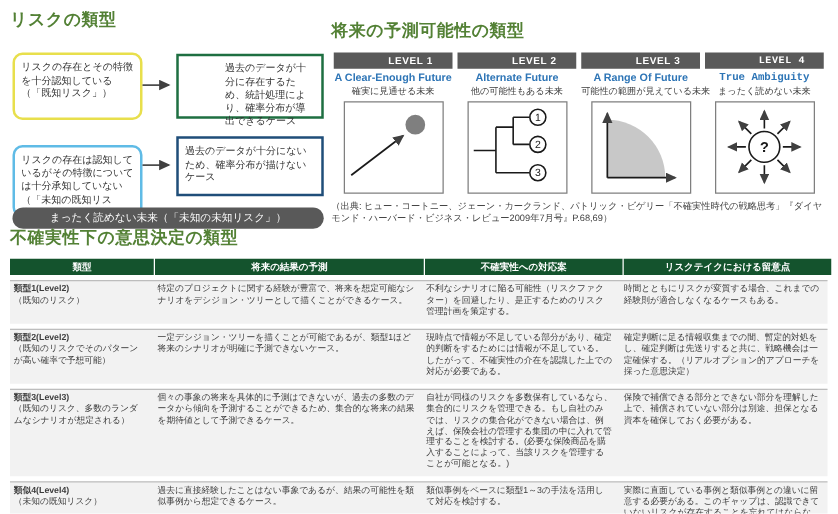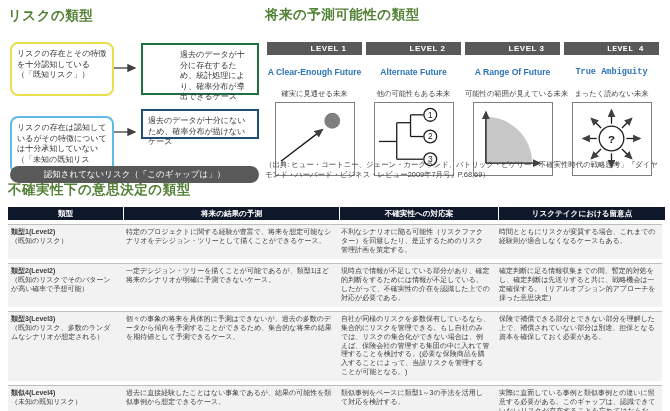--- a/index.html
+++ b/index.html
@@ -14,28 +14,28 @@
   .rbox.green{border:2px solid #1E6F41;}
   .rbox.lblue{border:2px solid #5FBBE6;border-radius:8px;margin-top:12px;}
   .rbox.navy{border:2px solid #1F4E79;}
   .pill{position:absolute;box-sizing:border-box;background:#595959;color:#fff;border-radius:9px;
         font-size:8.5px;text-align:center;line-height:17px;height:17px;}
   .conn{position:absolute;}
   
   .lvl-col{position:absolute;width:95px;top:42px;}
   .lvl-bar{background:#595959;color:#fff;font-size:8px;font-weight:bold;text-align:center;
            height:13px;line-height:13px;letter-spacing:.5px;padding-left:28px;}
-  .lvl-name{color:#2E75B6;font-size:8.6px;font-weight:bold;text-align:center;margin-top:12px;white-space:nowrap;}
-  .lvl-sub{color:#404040;font-size:7.3px;text-align:center;margin-top:12px;white-space:nowrap;}
+  .lvl-name{color:#2E75B6;font-size:8.6px;font-weight:bold;text-align:center;margin-top:2px;white-space:nowrap;}
+  .lvl-sub{color:#404040;font-size:7.3px;text-align:center;margin-top:1px;white-space:nowrap;}
   .lvl-box{box-sizing:border-box;width:80px;height:74px;margin:3px auto 0 auto;border:1.5px solid #7f7f7f;background:#fff;}
   .source{position:absolute;font-size:7.4px;line-height:1.35;color:#3f3f3f;}
   
   .dtable{position:absolute;left:8px;top:207px;width:654px;}
   .dt-head{display:grid;grid-template-columns:115px 215px 158px 166px;column-gap:1px;}
-  .dt-head > div{background:#0f172a;color:#fff;font-size:7.6px;font-weight:bold;text-align:center;
+  .dt-head > div{background:#14532d;color:#fff;font-size:7.6px;font-weight:bold;text-align:center;
                  height:13px;line-height:13px;}
   .dt-row{display:grid;grid-template-columns:115px 215px 158px 166px;background:#f2f2f2;
           border-top:1px solid #bdbdbd;margin-top:4px;font-size:7px;line-height:1.28;color:#3b3b3b;}
   .dt-row > div{padding:3px 6px 4px 3px;box-sizing:border-box;}
   .dt-type{font-weight:bold;}
   .dt-type-sub{font-weight:normal;}
 </style>
 </head>
 <body>
 
@@ -58,25 +58,25 @@
   </svg>
 
   <div class="rbox green" style="left:141px;top:43px;width:118px;height:52px;padding-left:37px;">過去のデータが十分に存在するため、統計処理により、確率分布が導出できるケース</div>
 
   <div class="rbox lblue" style="left:10px;top:104px;width:104px;height:58px;">リスクの存在は認知しているがその特徴については十分承知していない（「未知の既知リスク」）</div>
 
   <svg class="conn" style="left:113px;top:127px;" width="28" height="10">
     <line x1="1" y1="5" x2="22" y2="5" stroke="#4d4d4d" stroke-width="1.4" marker-end="url(#ah)"></line>
   </svg>
 
-  <div class="rbox navy" style="left:141px;top:109px;width:118px;height:30px;">過去のデータが十分にないため、確率分布が描けないケース</div>
-
-  <div class="pill" style="left:10px;top:166px;width:249px;">認知されてないリスク（「このギャップは」）</div>
-
-  <div class="sec-title" style="left:265px;top:6px;">将来の予測可能性の類型</div>
+  <div class="rbox navy" style="left:141px;top:109px;width:118px;height:48px;">過去のデータが十分にないため、確率分布が描けないケース</div>
+
+  <div class="pill" style="left:10px;top:166px;width:249px;">まったく読めない未来（「未知の未知リスク」）</div>
+
+  <div class="sec-title" style="left:265px;top:16px;">将来の予測可能性の類型</div>
 
   <div class="lvl-col" style="left:267px;">
     <div class="lvl-bar">LEVEL 1</div>
     <div class="lvl-name">A Clear-Enough Future</div>
     <div class="lvl-sub">確実に見通せる未来</div>
     <div class="lvl-box">
       <svg width="77" height="71" viewBox="0 0 78 72">
         <line x1="5" y1="59" x2="47" y2="27" stroke="#1a1a1a" stroke-width="1.4" marker-end="url(#ah)"></line>
         <circle cx="57" cy="18" r="8" fill="#7f7f7f"></circle>
       </svg>

